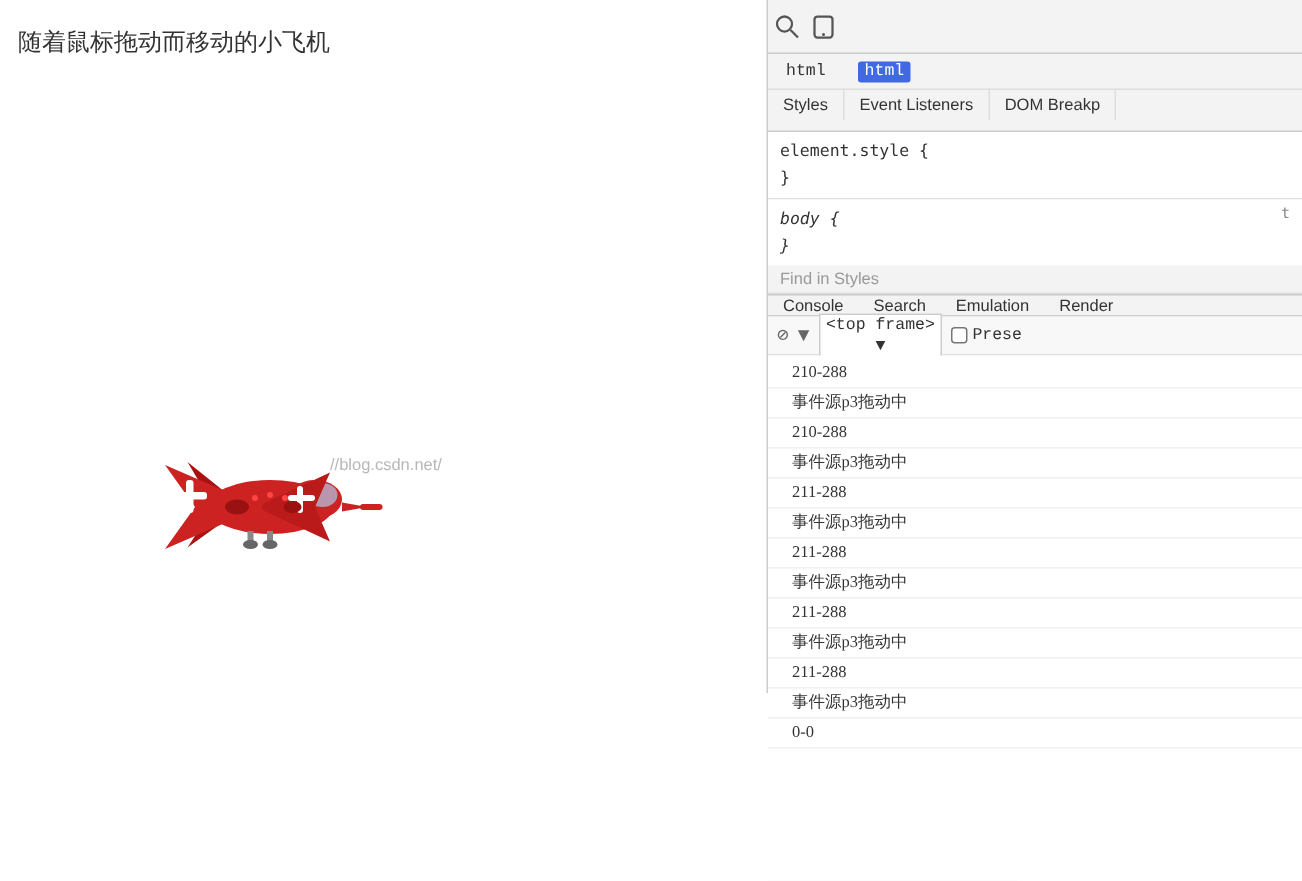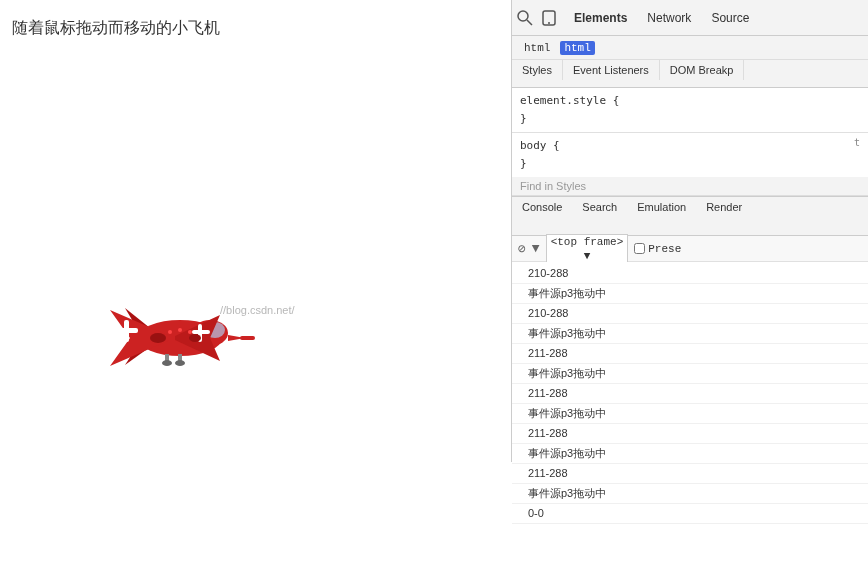--- a/index.html
+++ b/index.html
@@ -101,21 +101,21 @@
     }
 
     
     .element-selector {
       background: #f3f3f3;
       border-bottom: 1px solid #ddd;
       padding: 2px 8px;
       height: 24px;
       display: flex;
       align-items: center;
-      gap: 6px;
+      gap: 18px;
       font-size: 11px;
       color: #666;
     }
 
     .breadcrumb-item {
       color: #333;
       padding: 1px 4px;
     }
 
     .breadcrumb-item.active {
@@ -169,20 +169,21 @@
     .body-rule {
       background: #fff;
       padding: 4px 8px;
       font-size: 11px;
       font-family: 'Consolas', monospace;
     }
 
     .body-rule-text {
       color: #333;
       line-height: 18px;
+      font-style: italic;
     }
 
     .body-link {
       color: #888;
       text-align: right;
       float: right;
       font-size: 10px;
     }
 
     
@@ -191,22 +192,22 @@
       display: flex;
       flex-direction: column;
       overflow: hidden;
     }
 
     .console-tabs {
       display: flex;
       background: #f3f3f3;
       border-bottom: 1px solid #ccc;
       border-top: 1px solid #ccc;
-      height: 40px;
-      align-items: flex-start;
+      height: 15px;
+      align-items: center;
     }
 
     .console-tab {
       padding: 4px 10px;
       font-size: 11px;
       color: #333;
       cursor: pointer;
       font-family: Arial, sans-serif;
     }
 
@@ -249,21 +250,21 @@
     .console-output {
       flex: 1;
       background: #fff;
       overflow-y: auto;
       padding: 2px 0;
     }
 
     .console-line {
       padding: 1px 8px 1px 16px;
       font-size: 11px;
-      font-family: Liberation Sans, sans-serif;
+      font-family: Liberation Serif, serif;
       color: #333;
       line-height: 17px;
       border-bottom: 1px solid #f0f0f0;
     }
 
     .console-line.coord {
       color: #333;
     }
 
     .console-line.event-source {
@@ -324,25 +325,20 @@
       <svg width="16" height="16" viewBox="0 0 16 16">
           <circle cx="6" cy="6" r="5" fill="none" stroke="#555" stroke-width="1.5"></circle>
           <line x1="10" y1="10" x2="15" y2="15" stroke="#555" stroke-width="1.5"></line>
         </svg>
     </div>
     <div class="devtools-icon">
       <svg width="14" height="16" viewBox="0 0 14 16">
           <rect x="1" y="1" width="12" height="14" rx="2" fill="none" stroke="#555" stroke-width="1.5"></rect>
           <circle cx="7" cy="13" r="1" fill="#555"></circle>
         </svg>
-    </div>
-    <div class="devtools-tabs">
-      <span class="devtools-tab active">Elements</span>
-      <span class="devtools-tab">Network</span>
-      <span class="devtools-tab">Source</span>
     </div>
   </div>
 
   <div class="element-selector">
     <span class="breadcrumb-item">html</span>
     <span class="breadcrumb-item active">html</span>
   </div>
 
   <div class="sub-tabs">
     <span class="sub-tab">Styles</span>

